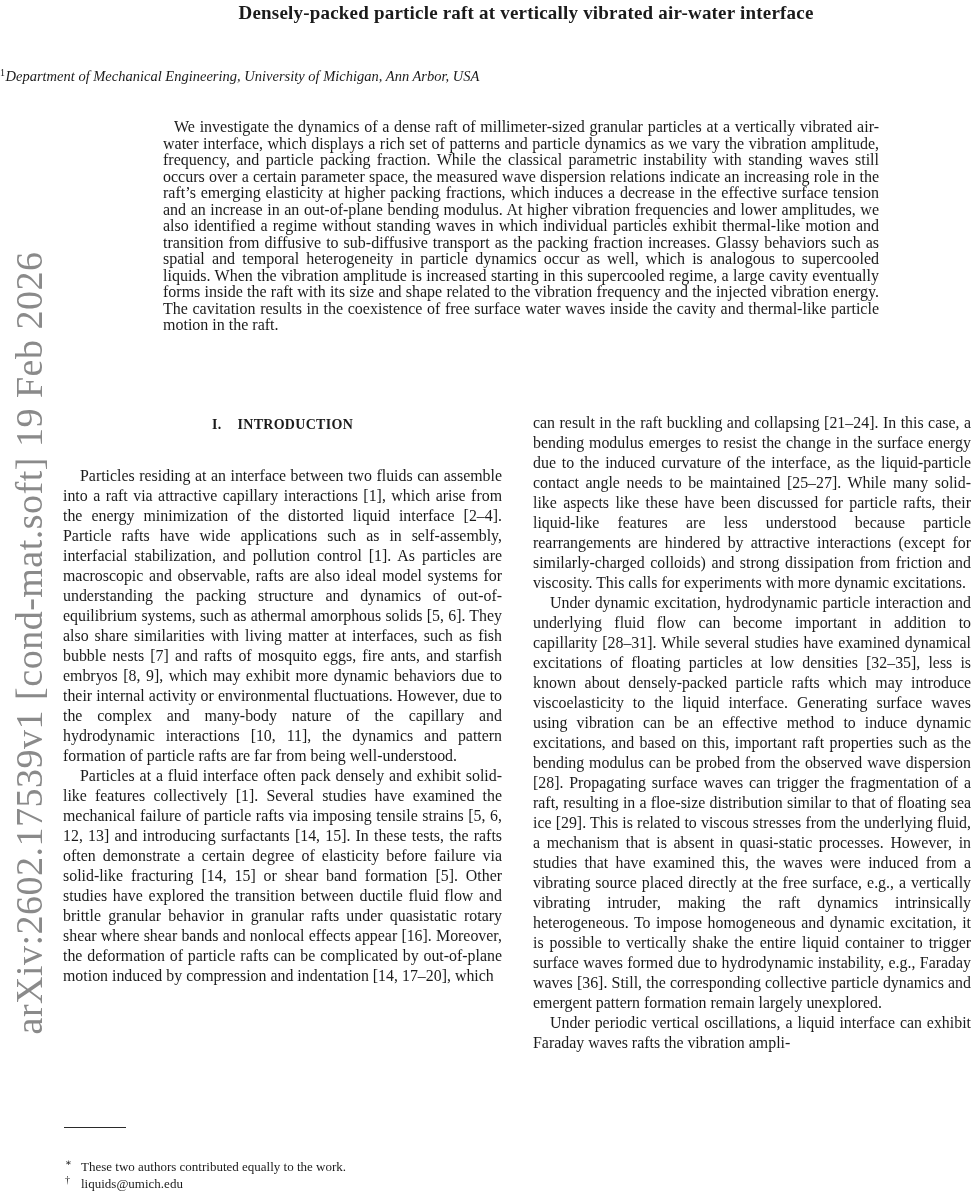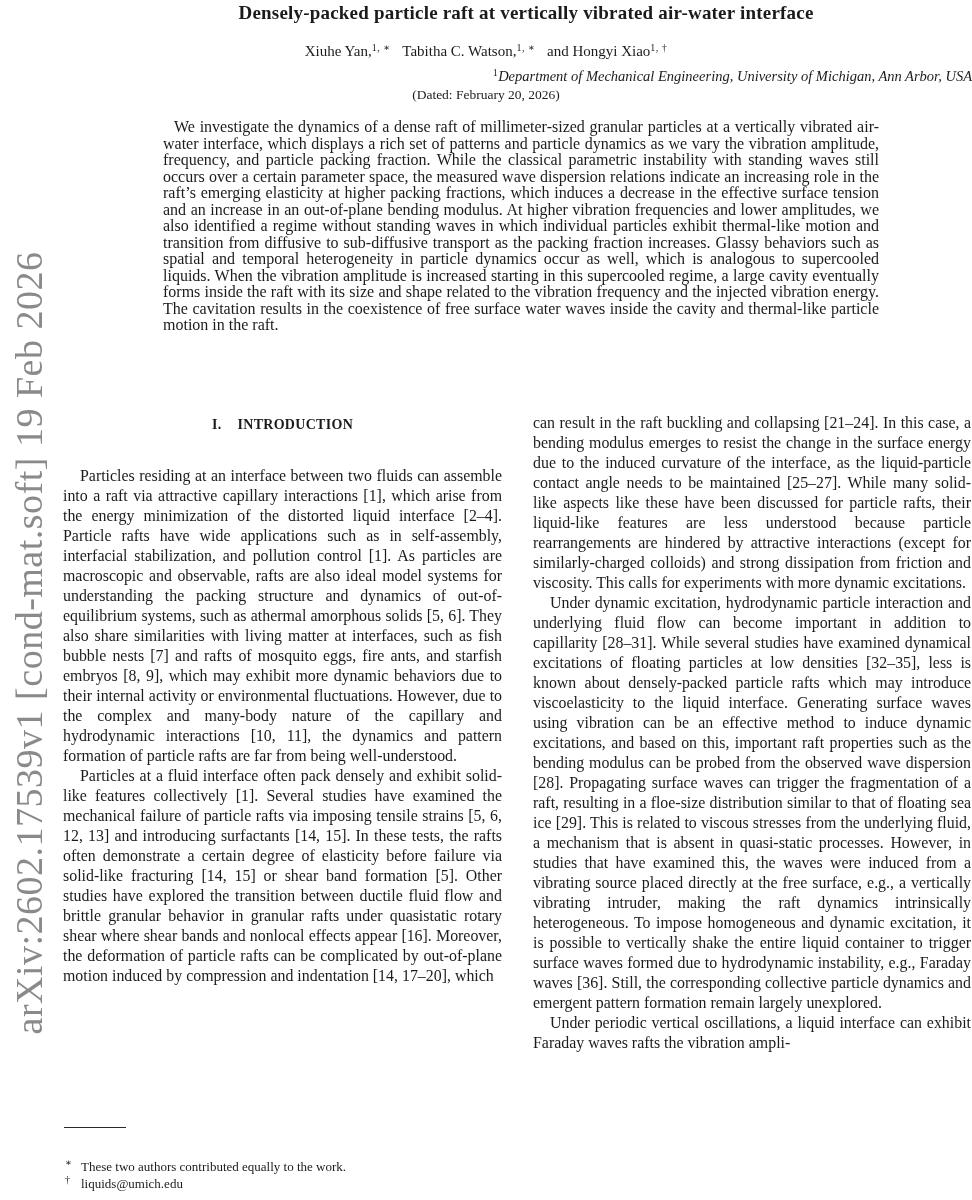--- a/index.html
+++ b/index.html
@@ -25,21 +25,21 @@
   .authors-line {
     position:absolute; top:43px; left:0; width:100%; text-align:center;
     font-size:15px;
   }
   .author + .author { margin-left:8px; }
   .sup {
     font-size:10px; position:relative; top:-5px; letter-spacing:0.5px;
   }
 
   .affiliation {
-    position:absolute; top:68px; left:0; width:100%; text-align:right;
+    position:absolute; top:68px; left:0; width:100%; text-align:left;
     font-style:italic; font-size:14.5px;
   }
   .affiliation .sup { font-style:normal; }
 
   .date-line {
     position:absolute; top:87px; left:0; width:100%; text-align:center;
     font-size:13.5px;
   }
 
   .abstract {
@@ -83,31 +83,25 @@
 </style>
 </head>
 <body>
 
 <div class="page">
 
   <div class="arxiv-stamp">arXiv:2602.17539v1  [cond-mat.soft]  19 Feb 2026</div>
 
   <div class="paper-title">Densely-packed particle raft at vertically vibrated air-water interface</div>
 
-  <div class="authors-line">
-    <span class="author"><span>Xiuhe Yan,</span><span class="sup">1, ∗</span></span>
-    <span class="author"><span>Tabitha C. Watson,</span><span class="sup">1, ∗</span></span>
-    <span class="author"><span>and Hongyi Xiao</span><span class="sup">1, †</span></span>
-  </div>
 
   <div class="affiliation">
     <span class="sup">1</span><span>Department of Mechanical Engineering, University of Michigan, Ann Arbor, USA</span>
   </div>
 
-  <div class="date-line">(Dated: February 20, 2026)</div>
 
   <div class="abstract">We investigate the dynamics of a dense raft of millimeter-sized granular particles at a vertically vibrated air-water interface, which displays a rich set of patterns and particle dynamics as we vary the vibration amplitude, frequency, and particle packing fraction. While the classical parametric instability with standing waves still occurs over a certain parameter space, the measured wave dispersion relations indicate an increasing role in the raft’s emerging elasticity at higher packing fractions, which induces a decrease in the effective surface tension and an increase in an out-of-plane bending modulus. At higher vibration frequencies and lower amplitudes, we also identified a regime without standing waves in which individual particles exhibit thermal-like motion and transition from diffusive to sub-diffusive transport as the packing fraction increases. Glassy behaviors such as spatial and temporal heterogeneity in particle dynamics occur as well, which is analogous to supercooled liquids. When the vibration amplitude is increased starting in this supercooled regime, a large cavity eventually forms inside the raft with its size and shape related to the vibration frequency and the injected vibration energy. The cavitation results in the coexistence of free surface water waves inside the cavity and thermal-like particle motion in the raft.</div>
 
   <div class="column column-left">
     <div class="section-heading">
       <span class="section-number">I.</span><span>INTRODUCTION</span>
     </div>
     <p class="body-para">Particles residing at an interface between two fluids can assemble into a raft via attractive capillary interactions [1], which arise from the energy minimization of the distorted liquid interface [2–4]. Particle rafts have wide applications such as in self-assembly, interfacial stabilization, and pollution control [1]. As particles are macroscopic and observable, rafts are also ideal model systems for understanding the packing structure and dynamics of out-of-equilibrium systems, such as athermal amorphous solids [5, 6]. They also share similarities with living matter at interfaces, such as fish bubble nests [7] and rafts of mosquito eggs, fire ants, and starfish embryos [8, 9], which may exhibit more dynamic behaviors due to their internal activity or environmental fluctuations. However, due to the complex and many-body nature of the capillary and hydrodynamic interactions [10, 11], the dynamics and pattern formation of particle rafts are far from being well-understood.</p>
     <p class="body-para">Particles at a fluid interface often pack densely and exhibit solid-like features collectively [1]. Several studies have examined the mechanical failure of particle rafts via imposing tensile strains [5, 6, 12, 13] and introducing surfactants [14, 15]. In these tests, the rafts often demonstrate a certain degree of elasticity before failure via solid-like fracturing [14, 15] or shear band formation [5]. Other studies have explored the transition between ductile fluid flow and brittle granular behavior in granular rafts under quasistatic rotary shear where shear bands and nonlocal effects appear [16]. Moreover, the deformation of particle rafts can be complicated by out-of-plane motion induced by compression and indentation [14, 17–20], which</p>
   </div>

